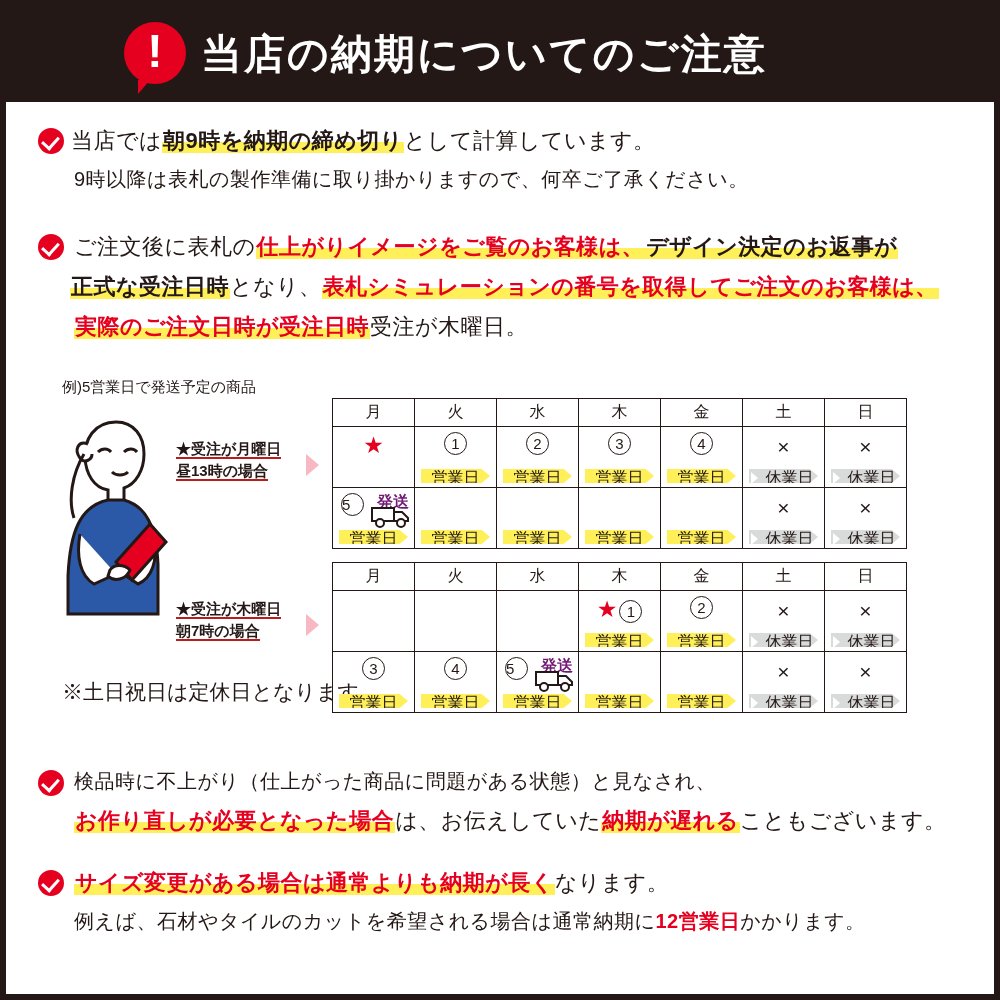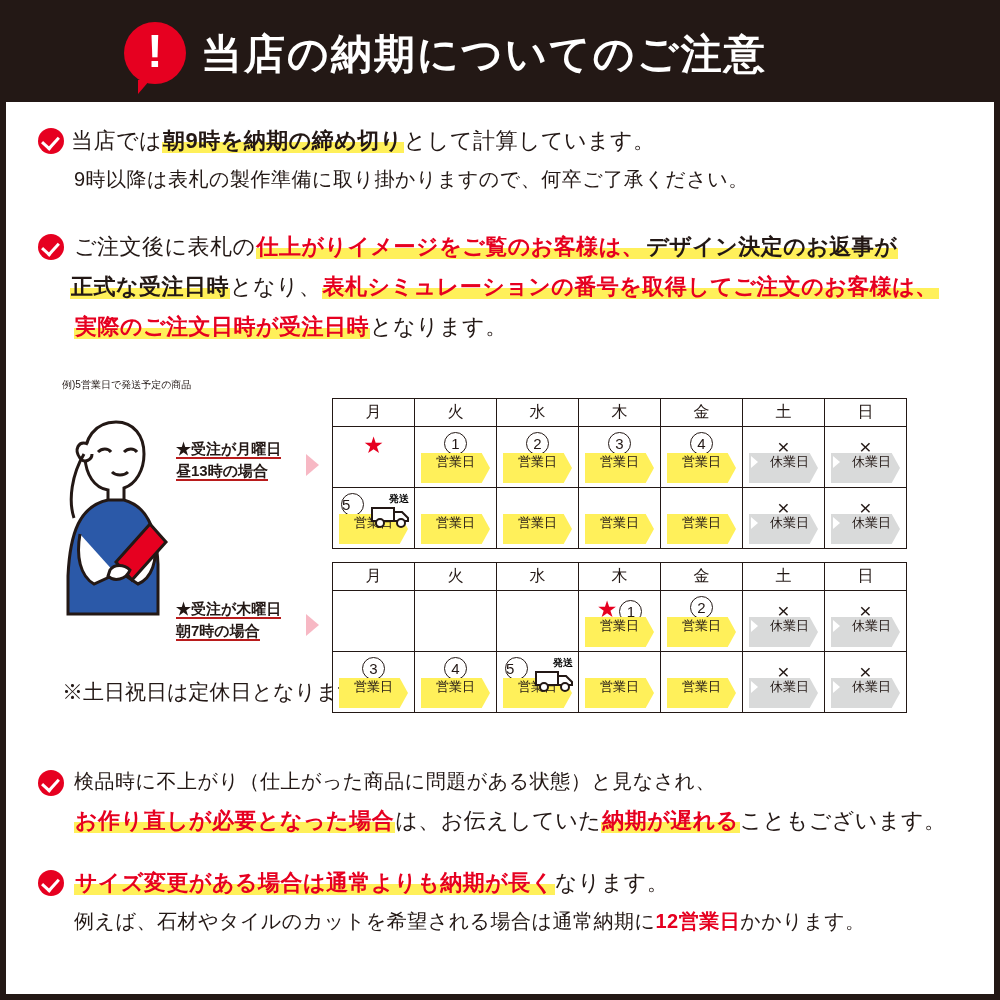--- a/index.html
+++ b/index.html
@@ -98,21 +98,21 @@
   .hl {
     background: linear-gradient(transparent 55%, #fff05a 55%);
     padding: 0 1px;
   }
   .red { color: #e60020; font-weight: bold; }
   .bold { font-weight: bold; }
   
   .ex-label {
     position: absolute;
     left: 56px; top: 372px;
-    font-size: 10px;
+    font-size: 15px;
   }
   
   .person { position: absolute; left: 48px; top: 408px; }
   
   .callout {
     position: absolute;
     font-size: 15px;
     line-height: 1.45;
     font-weight: bold;
   }
@@ -159,22 +159,22 @@
     line-height: 21px;
     border: 1.6px solid #231815;
     border-radius: 50%;
     font-size: 15px;
     box-sizing: border-box;
   }
   .star-red { color: #e60020; font-size: 23px; }
   .tag {
     position: absolute;
     bottom: 4px; left: 6px;
-    width: 69px; height: 30px;
-    font-size: 13px;
+    width: 69px; height: 14px;
+    font-size: 16px;
     line-height: 18px;
     text-align: center;
   }
   .tag-work {
     background: #fff05a;
     clip-path: polygon(0 0, 88% 0, 100% 50%, 88% 100%, 0 100%);
   }
   .tag-off {
     background: #d9dada;
     clip-path: polygon(0 0, 88% 0, 100% 50%, 88% 100%, 0 100%);
@@ -191,22 +191,22 @@
     border-bottom: 6px solid transparent;
   }
   .xmark {
     position: absolute;
     top: 8px; left: 0; right: 0;
     font-size: 21px;
   }
   .ship {
     position: absolute;
     top: 4px; right: 5px;
-    font-size: 10px;
-    color: #000000;
+    font-size: 16px;
+    color: #701a75;
     font-weight: bold;
   }
   .truck {
     position: absolute;
     bottom: 18px; right: 2px;
   }
   .note-holiday {
     position: absolute;
     left: 56px; top: 672px;
     font-size: 21px;
@@ -231,21 +231,21 @@
   <div class="line" style="left:68px; top:160px;">9時以降は表札の製作準備に取り掛かりますので、何卒ご了承ください。</div>
 
   <div class="check" style="left:32px; top:228px;"></div>
   <div class="line big" style="left:68px; top:226px;">
     <span>ご注文後に表札の</span><span class="hl red">仕上がりイメージをご覧のお客様は、</span><span class="hl bold">デザイン決定のお返事が</span>
   </div>
   <div class="line big" style="left:64px; top:266px;">
     <span class="hl bold">正式な受注日時</span><span>となり、</span><span class="hl red">表札シミュレーションの番号を取得してご注文のお客様は、</span>
   </div>
   <div class="line big" style="left:68px; top:306px;">
-    <span class="hl red">実際のご注文日時が受注日時</span><span>となります。</span>
+    <span class="hl red">実際のご注文日時が受注日時</span><span>受注が木曜日。</span>
   </div>
 
   <div class="ex-label">例)5営業日で発送予定の商品</div>
 
   <svg class="person" width="130" height="240" viewBox="0 0 130 240">
     <path d="M62 8 C40 8 30 26 31 44 C32 60 40 74 54 76 L54 88 L70 88 L70 74 C82 70 90 56 90 40 C90 22 80 8 62 8 Z" fill="#ffffff" stroke="#231815" stroke-width="3"></path>
     <path d="M34 30 C24 26 20 36 26 44 C30 50 38 46 38 40" fill="#ffffff" stroke="#231815" stroke-width="3"></path>
     <path d="M30 40 C18 60 14 86 20 104" fill="none" stroke="#231815" stroke-width="3"></path>
     <path d="M44 38 C48 34 54 34 57 38" fill="none" stroke="#231815" stroke-width="3"></path>
     <path d="M70 38 C74 34 80 34 83 38" fill="none" stroke="#231815" stroke-width="3"></path>

